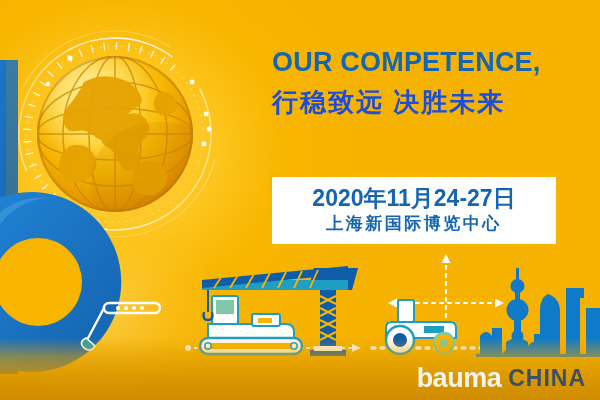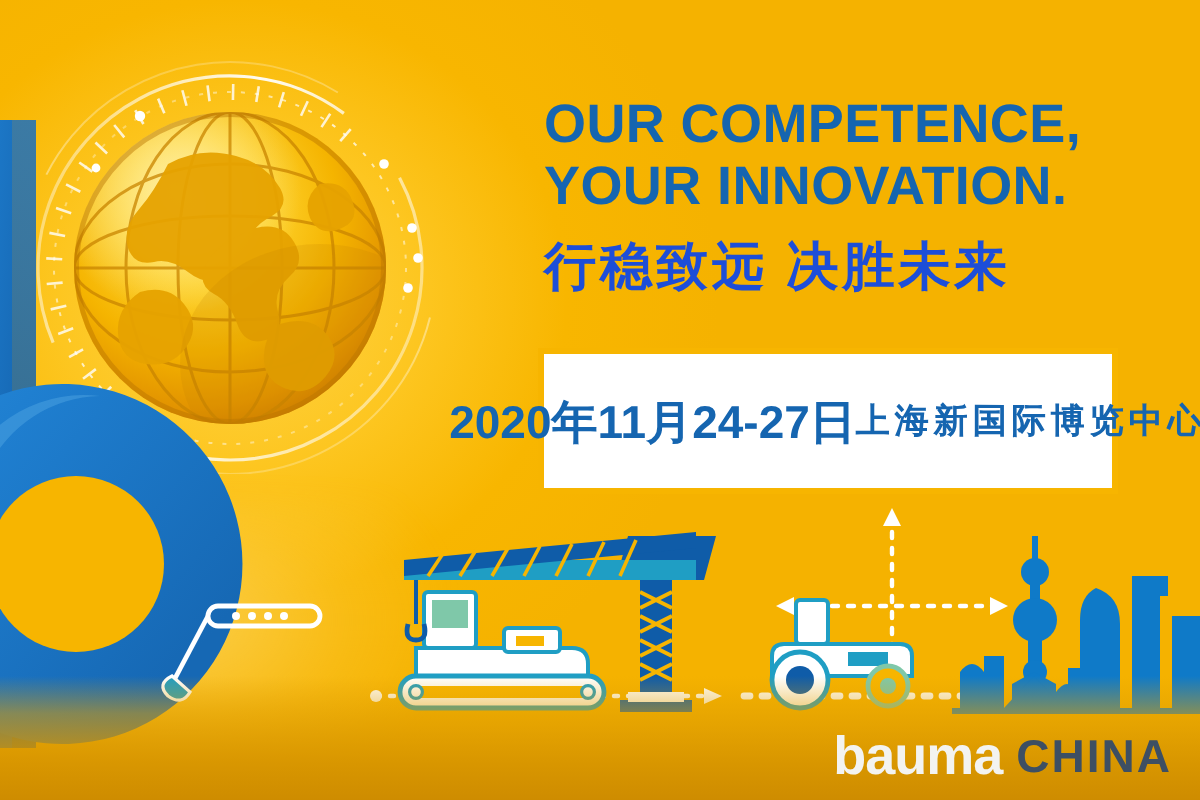--- a/index.html
+++ b/index.html
@@ -75,20 +75,21 @@
   }
 
   
   .infobox {
     position: absolute;
     left: 272px; top: 177px;
     width: 284px; height: 67px;
     background: #ffffff;
     box-shadow: 0 0 0 3px #f7b500;
     display: flex;
+    flex-direction: column;
     align-items: center;
     justify-content: center;
   }
   .infobox-line1 {
     color: #1565b0;
     font-weight: bold;
     font-size: 23px;
     line-height: 26px;
     letter-spacing: 0px;
     white-space: nowrap;
@@ -259,21 +260,20 @@
                a90 90 0 1 1 0 -160 z" fill="url(#bFace)"></path>
       <circle cx="96" cy="230" r="44" fill="#f7b500"></circle>
 
       <path d="M18 12 h16 v306 h-16 z" fill="#5ab0ea" opacity="0.35"></path>
       <path d="M52 166 a66 66 0 0 1 56 -20 a64 64 0 0 0 -56 36 z" fill="#6dbdf0" opacity="0.3"></path>
     </svg>
   </div>
 
   <div class="headline">
     <div class="hl-line">OUR COMPETENCE,</div>
-    <div class="hl-line">YOUR INNOVATION.</div>
     <div class="hl-cn">行稳致远  决胜未来</div>
   </div>
 
   <div class="infobox">
     <div class="infobox-line1">2020年11月24-27日</div>
     <div class="infobox-line2">上海新国际博览中心</div>
   </div>
 
   <div class="scene">
     <svg width="600" height="110" viewBox="0 0 600 110">

